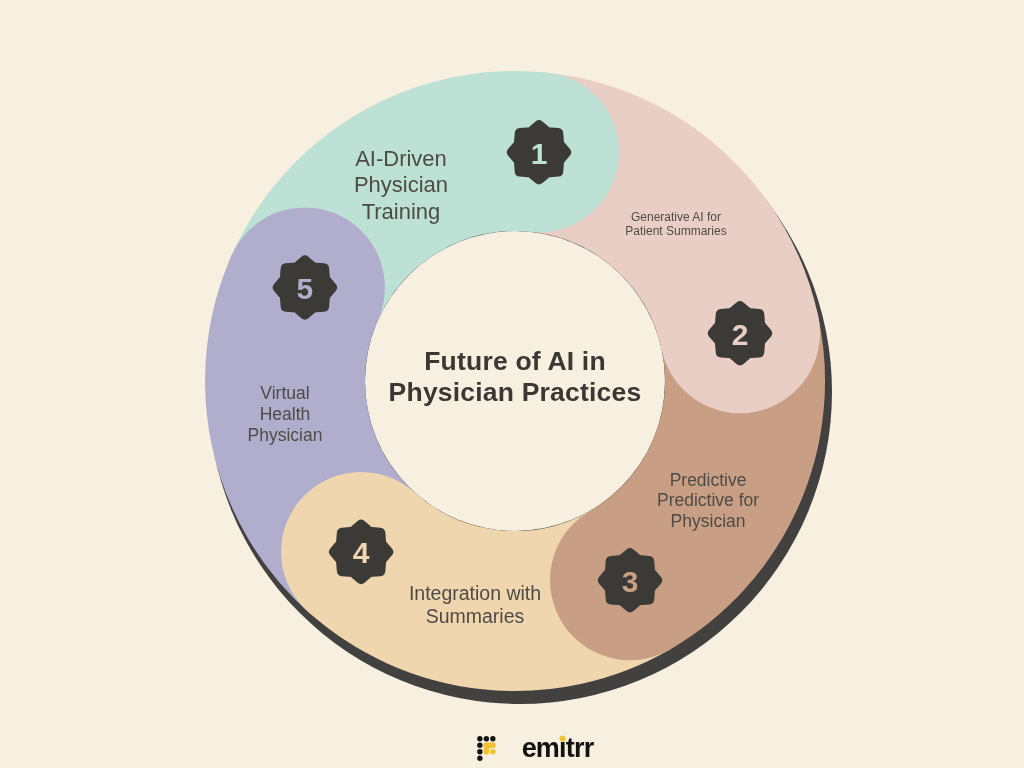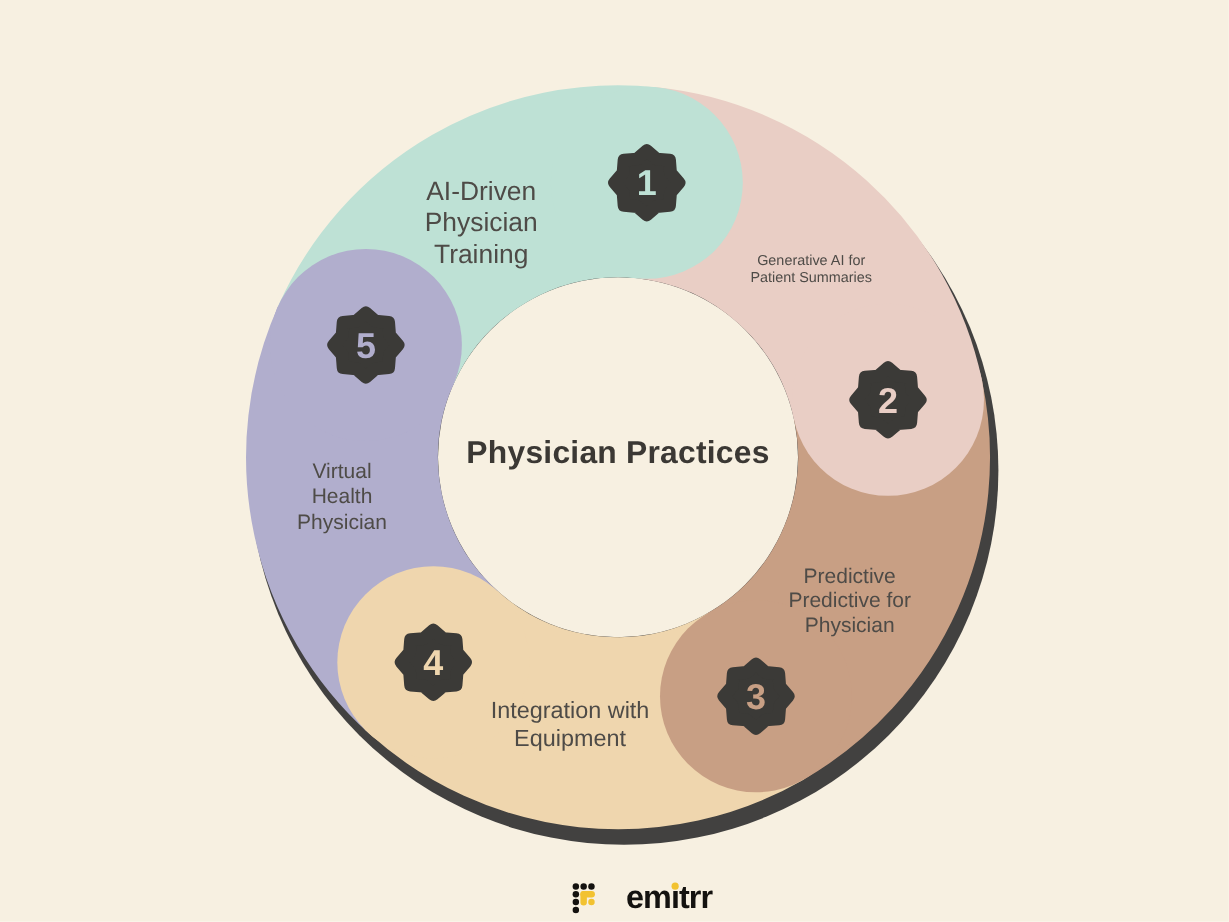--- a/index.html
+++ b/index.html
@@ -125,31 +125,32 @@
   </div>
 
   <div class="seg-label l3" style="left:657px;top:500px">
     <div>Predictive</div>
     <div>Predictive for</div>
     <div>Physician</div>
   </div>
 
   <div class="seg-label l4" style="left:475px;top:605px">
     <div>Integration with</div>
-    <div>Equipment</div>
+    <div>Summaries</div>
     <div></div>
   </div>
 
   <div class="seg-label l5" style="left:285px;top:414px">
     <div>Virtual</div>
     <div>Health</div>
     <div>Physician</div>
   </div>
 
   <div class="center-title">
+    <div>Future of AI in</div>
     <div>Physician Practices</div>
   </div>
 
   <div class="brand">
     <svg width="26" height="26" viewBox="0 0 28 28">
       <g fill="#14120f">
         <circle cx="3.5" cy="3.5" r="2.9"></circle>
         <circle cx="3.5" cy="10.5" r="2.9"></circle>
         <circle cx="3.5" cy="17.5" r="2.9"></circle>
         <circle cx="3.5" cy="24.5" r="2.9"></circle>

